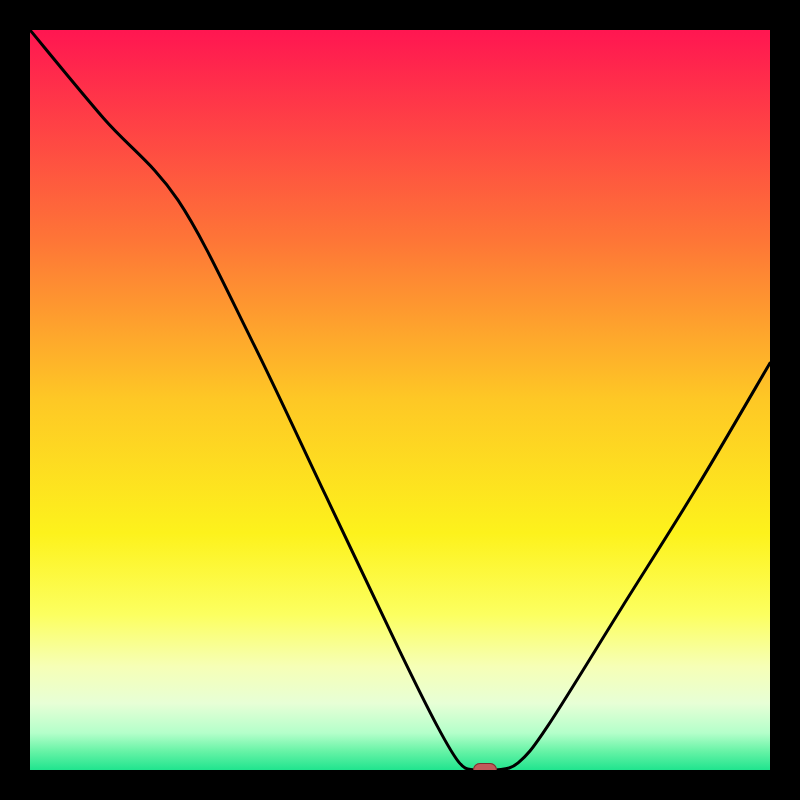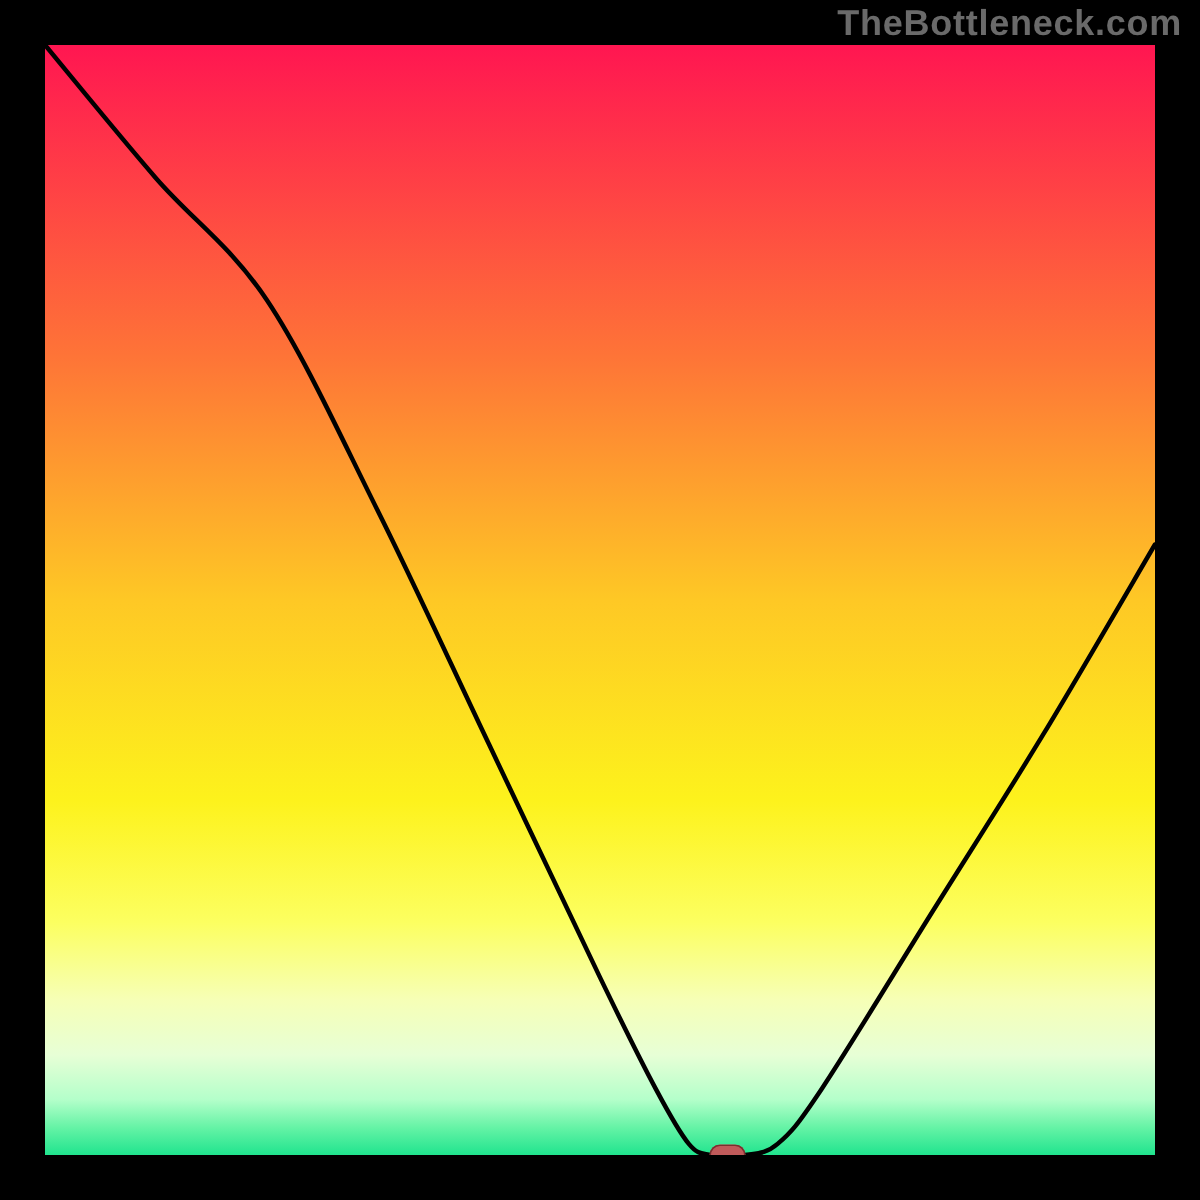--- a/index.html
+++ b/index.html
@@ -48,21 +48,20 @@
     height: 14px;
     border-radius: 7px;
     transform: translate(-50%, -50%);
   }
 </style>
 </head>
 <body>
 
 <div class="frame">
 
-  <div class="watermark">TheBottleneck.com</div>
 
   <div class="plot-area">
     <svg class="gradient-bg" viewBox="0 0 740 740" preserveAspectRatio="none">
       <defs>
         <linearGradient id="bg-grad" x1="0" y1="0" x2="0" y2="1">
             <stop offset="0%" stop-color="#ff1651"></stop>
             <stop offset="28.000000000000004%" stop-color="#fe7437"></stop>
             <stop offset="50%" stop-color="#fec825"></stop>
             <stop offset="68%" stop-color="#fdf21c"></stop>
             <stop offset="79%" stop-color="#fcff60"></stop>

